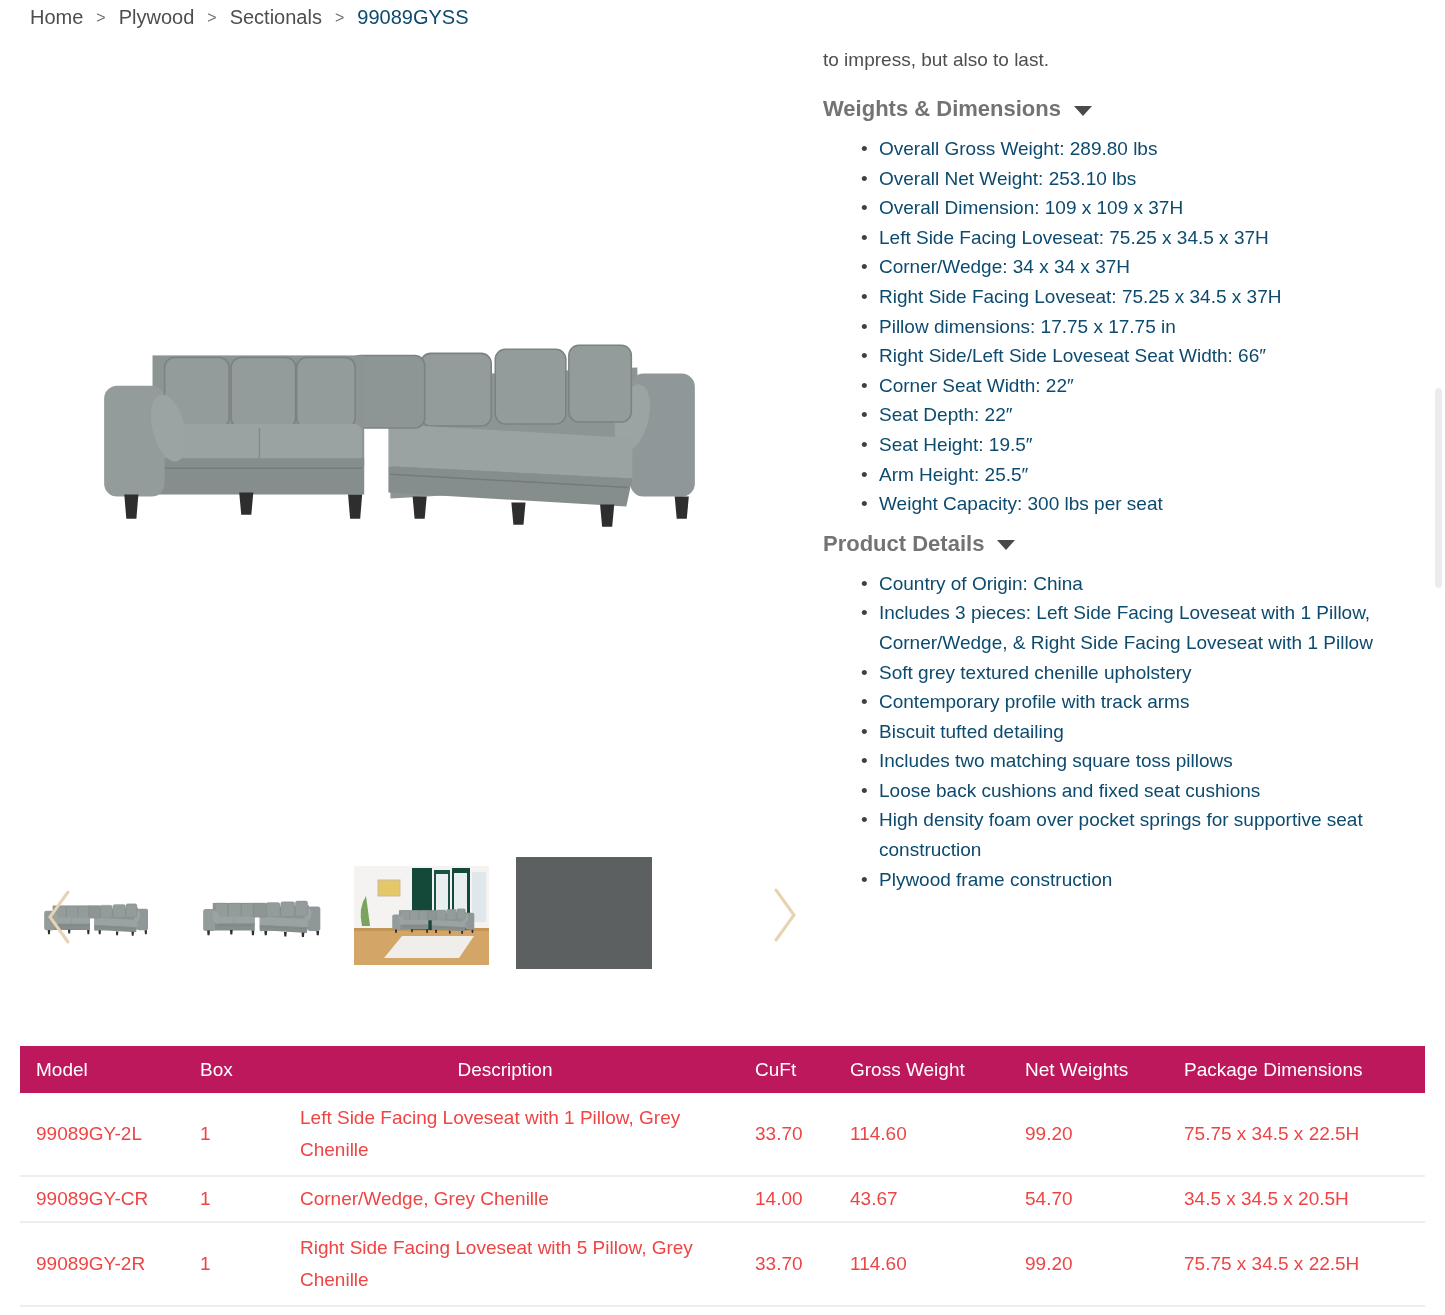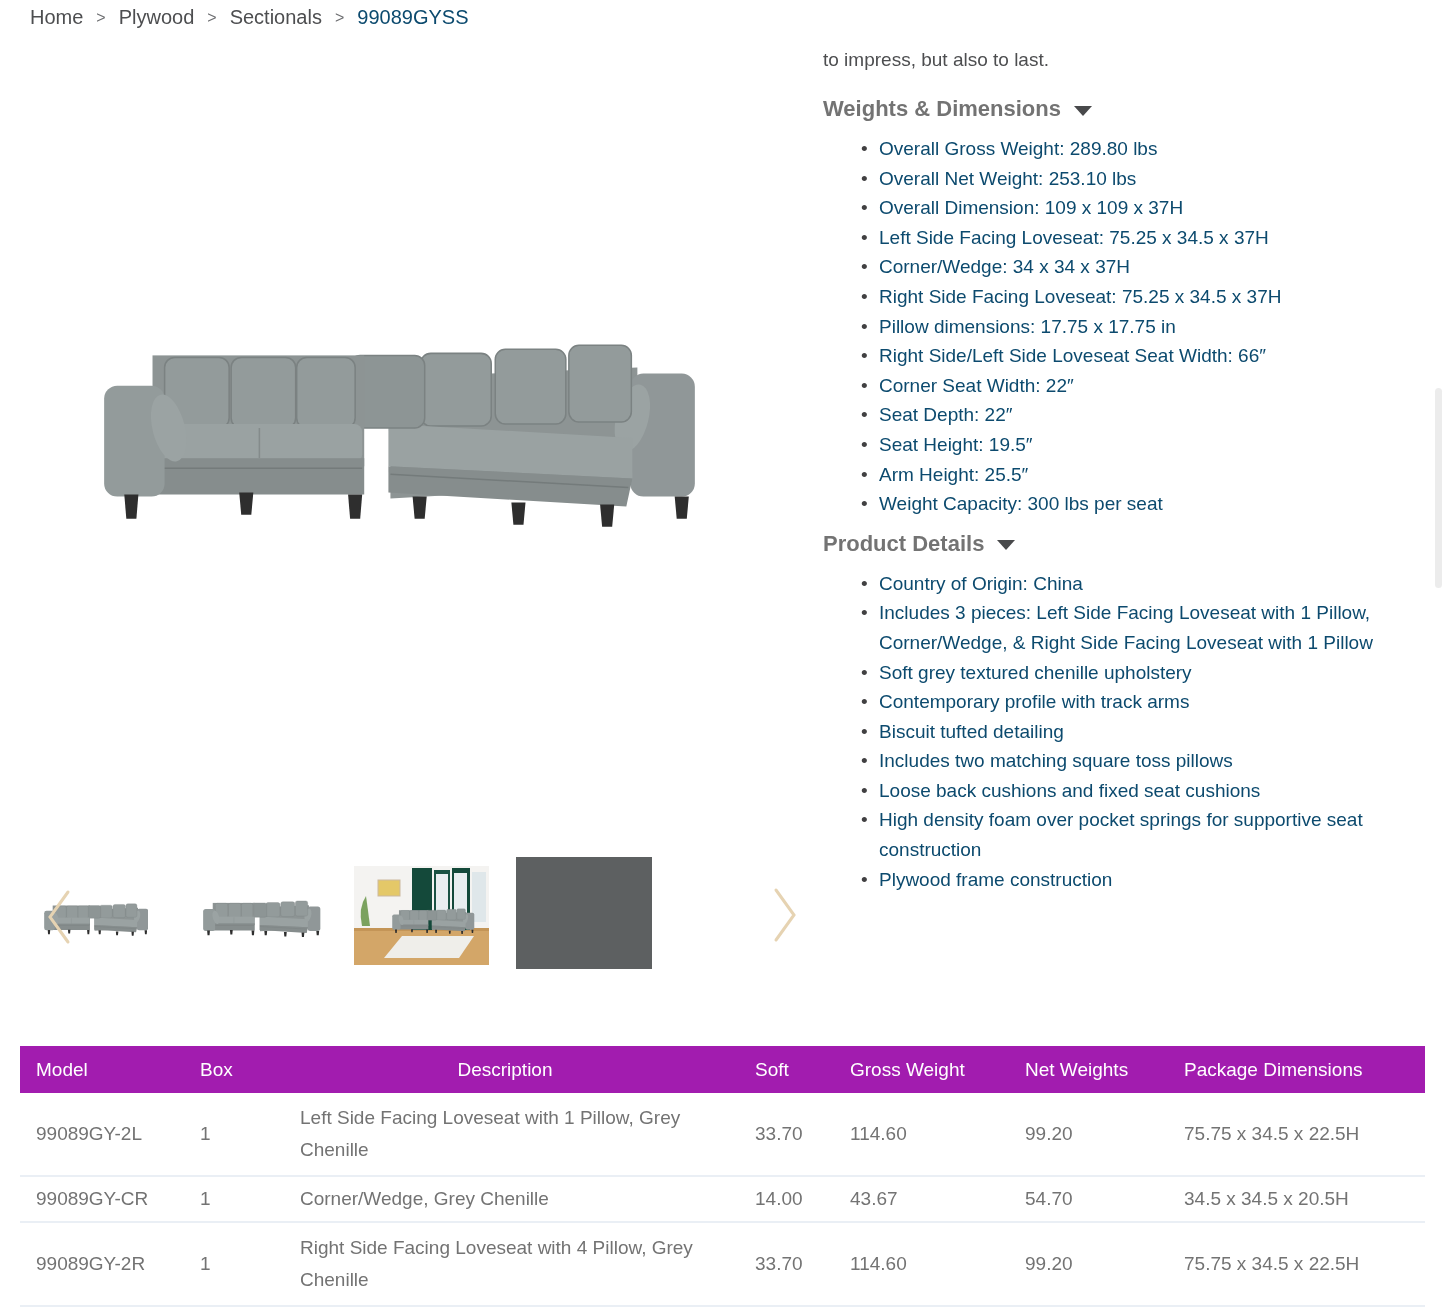--- a/index.html
+++ b/index.html
@@ -78,29 +78,29 @@
   }
 
   
   .ship-table { position:absolute; left:20px; top:1046px; width:1405px; font-size:19px; }
   .t-row {
     display:grid;
     grid-template-columns:164px 91px 460px 95px 175px 159px 1fr;
     align-items:center;
   }
   .t-head {
-    background:#a21caf; color:#ffffff; height:47px;
+    background:#be185d; color:#ffffff; height:47px;
   }
   .t-head .t-cell { font-weight:400; }
   .t-cell { padding-left:20px; }
   .cell-model { padding-left:16px; }
   .cell-box   { padding-left:16px; }
   .cell-desc  { padding-left:25px; line-height:32px; }
   .t-head .cell-desc { text-align:center; padding-left:0; }
-  .t-body .t-row { border-bottom:2px solid #eaeff5; color:#737373; }
+  .t-body .t-row { border-bottom:2px solid #eaeff5; color:#ef4444; }
   .row-tall { height:84px; }
   .row-short { height:46px; }
 
   .t-body .cell-desc { padding-right:30px; }
 </style>
 </head>
 <body>
 
 <svg width="0" height="0" style="position:absolute" aria-hidden="true">
   <defs>
@@ -253,21 +253,21 @@
     </ul>
   </div>
 
   <div class="scrollbar-thumb"></div>
 
   <div class="ship-table">
     <div class="t-row t-head">
       <div class="t-cell cell-model">Model</div>
       <div class="t-cell cell-box">Box</div>
       <div class="t-cell cell-desc">Description</div>
-      <div class="t-cell">Soft</div>
+      <div class="t-cell">CuFt</div>
       <div class="t-cell">Gross Weight</div>
       <div class="t-cell">Net Weights</div>
       <div class="t-cell">Package Dimensions</div>
     </div>
     <div class="t-body">
       <div class="t-row row-tall">
         <div class="t-cell cell-model">99089GY-2L</div>
         <div class="t-cell cell-box">1</div>
         <div class="t-cell cell-desc">Left Side Facing Loveseat with 1 Pillow, Grey Chenille</div>
         <div class="t-cell">33.70</div>
@@ -280,21 +280,21 @@
         <div class="t-cell cell-box">1</div>
         <div class="t-cell cell-desc">Corner/Wedge, Grey Chenille</div>
         <div class="t-cell">14.00</div>
         <div class="t-cell">43.67</div>
         <div class="t-cell">54.70</div>
         <div class="t-cell">34.5 x 34.5 x 20.5H</div>
       </div>
       <div class="t-row row-tall">
         <div class="t-cell cell-model">99089GY-2R</div>
         <div class="t-cell cell-box">1</div>
-        <div class="t-cell cell-desc">Right Side Facing Loveseat with 4 Pillow, Grey Chenille</div>
+        <div class="t-cell cell-desc">Right Side Facing Loveseat with 5 Pillow, Grey Chenille</div>
         <div class="t-cell">33.70</div>
         <div class="t-cell">114.60</div>
         <div class="t-cell">99.20</div>
         <div class="t-cell">75.75 x 34.5 x 22.5H</div>
       </div>
     </div>
   </div>
 
 </div>
 

